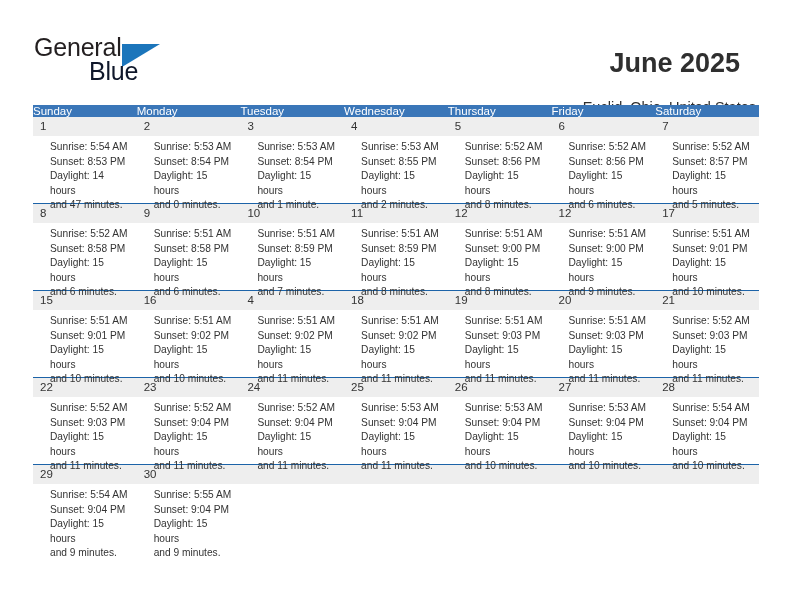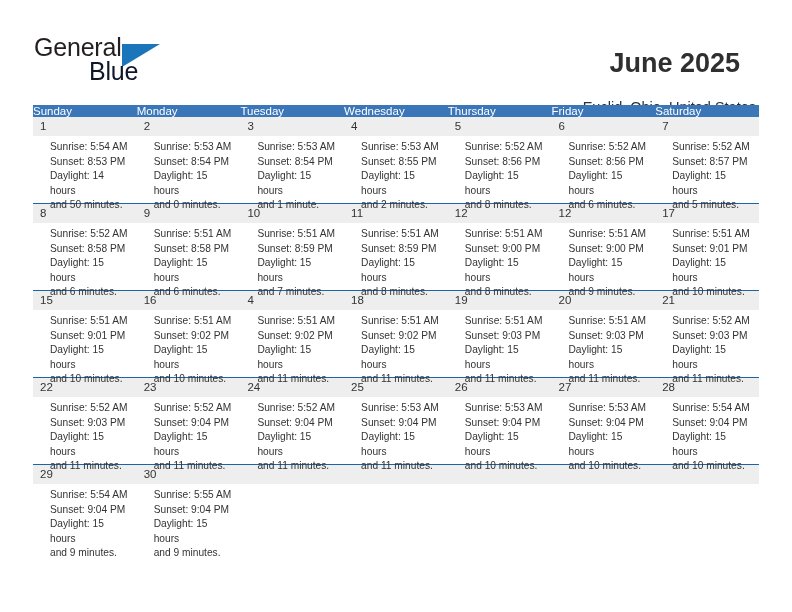--- a/index.html
+++ b/index.html
@@ -178,21 +178,21 @@
       </thead>
       <tbody>
 
         <tr class="week-row first-week">
           <td>
             <div class="daynum">1</div>
             <div class="dayinfo">
               <div>Sunrise: 5:54 AM</div>
               <div>Sunset: 8:53 PM</div>
               <div>Daylight: 14 hours</div>
-              <div>and 50 minutes.</div>
+              <div>and 47 minutes.</div>
             </div>
           </td>
           <td>
             <div class="daynum">2</div>
             <div class="dayinfo">
               <div>Sunrise: 5:53 AM</div>
               <div>Sunset: 8:54 PM</div>
               <div>Daylight: 15 hours</div>
               <div>and 0 minutes.</div>
             </div>

